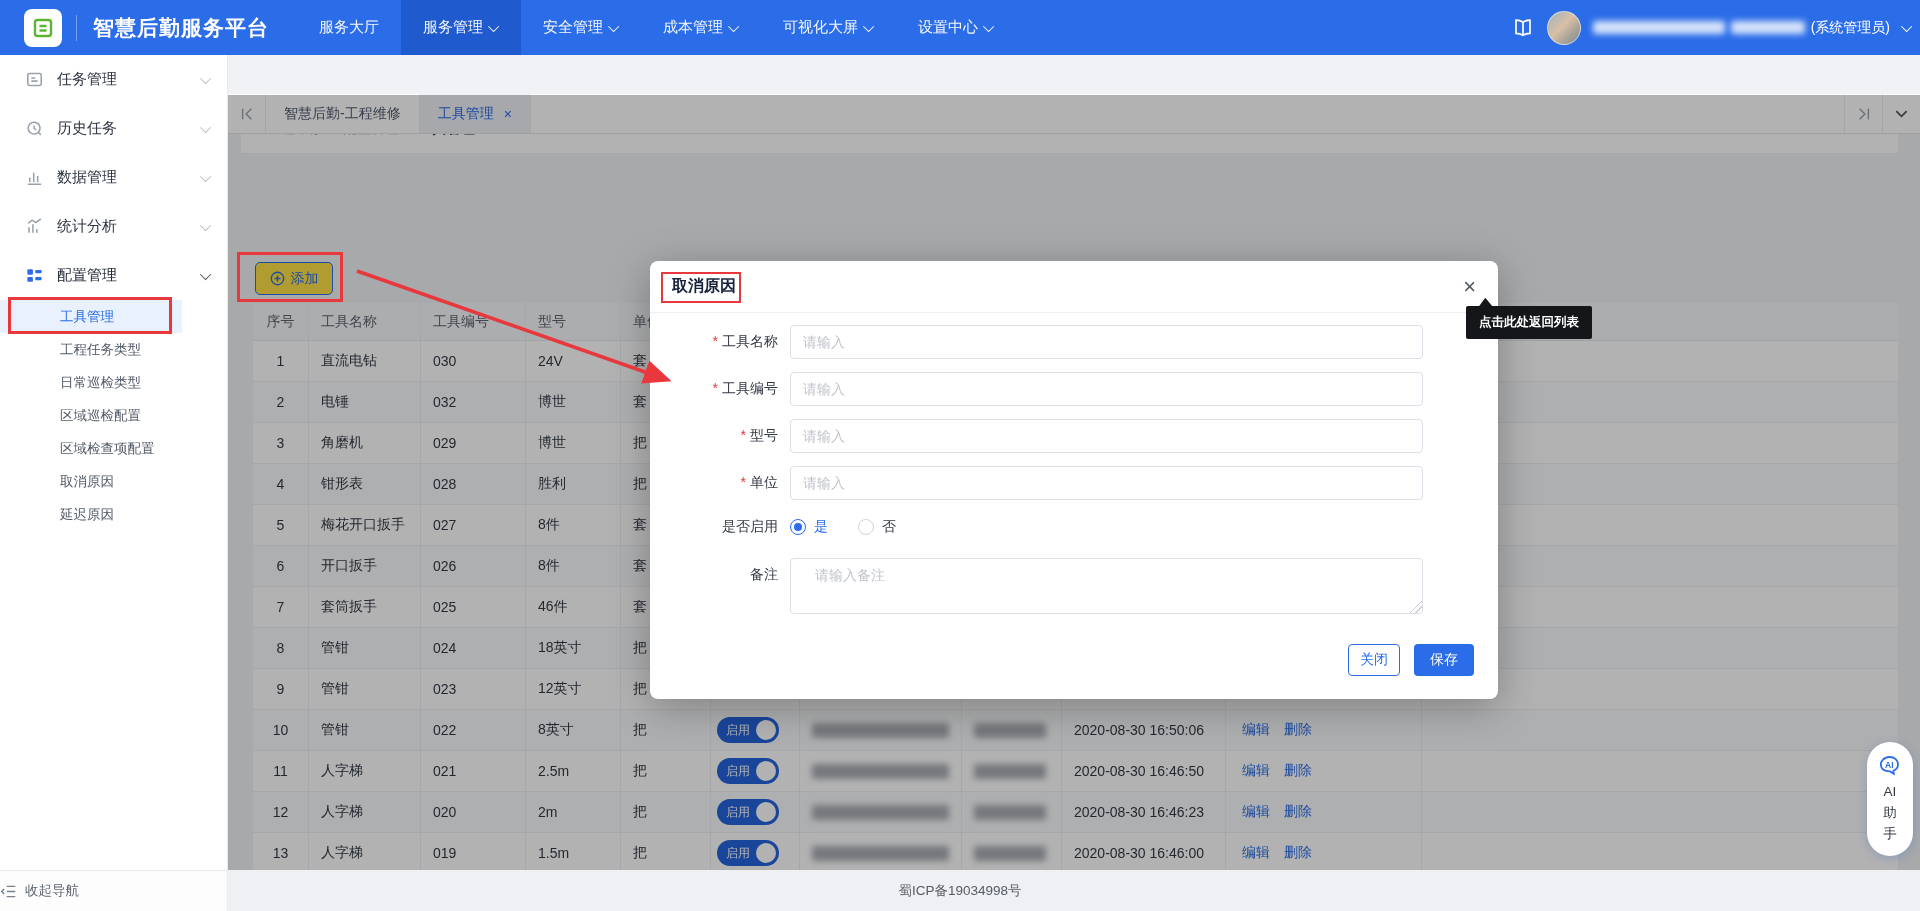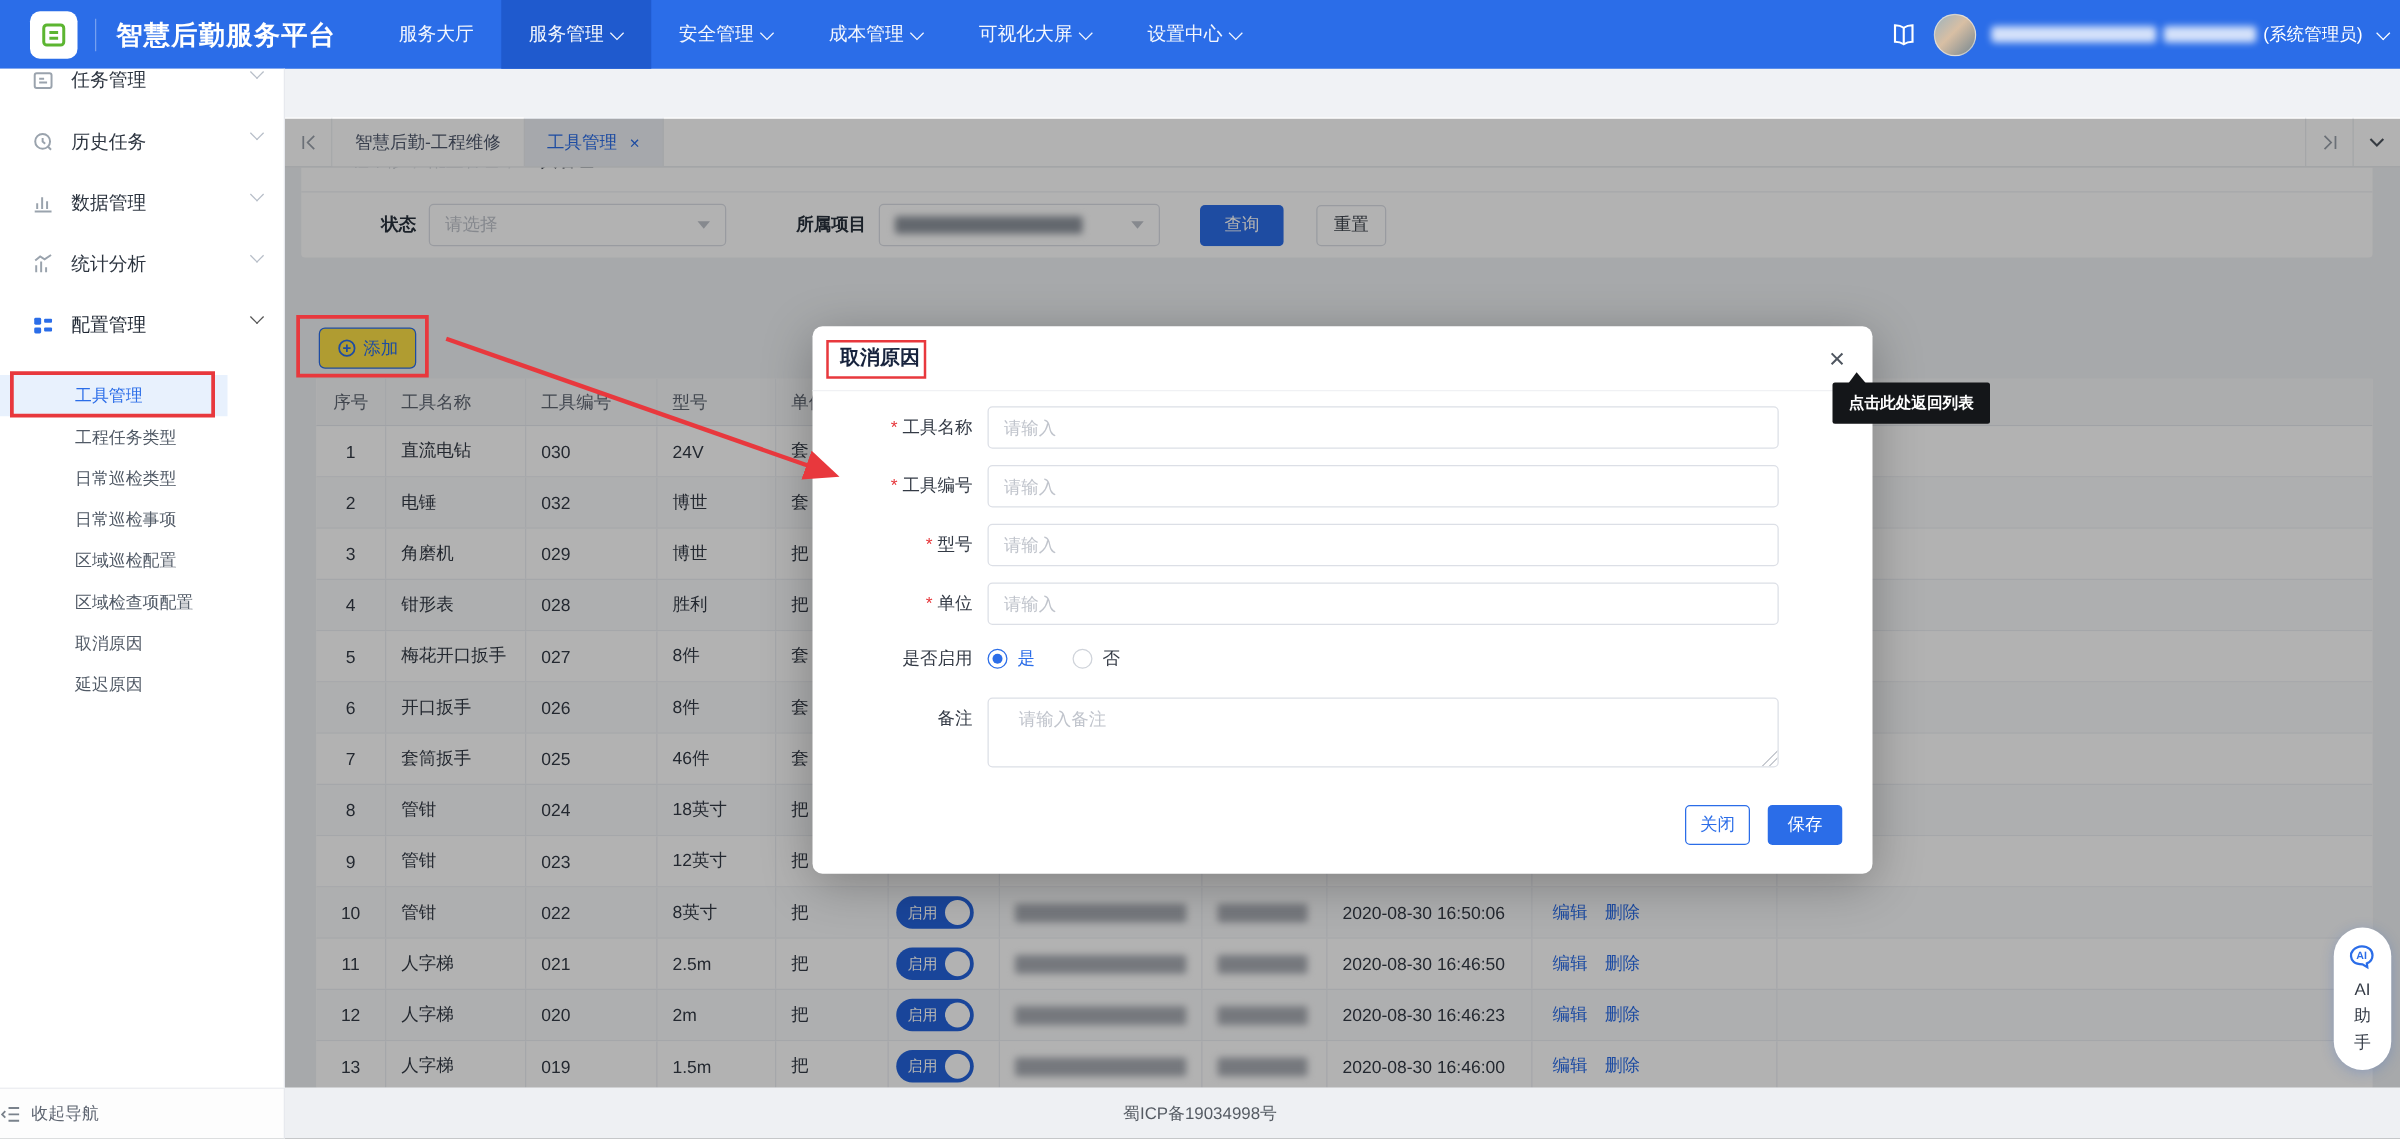--- a/index.html
+++ b/index.html
@@ -15,21 +15,21 @@
   .nav-item{display:flex;align-items:center;padding:0 22px;font-size:15px;color:rgba(255,255,255,.95);cursor:pointer;white-space:nowrap;}
   .nav-item.active{background:#1f5ace;}
   .chev{width:8px;height:8px;border-left:1.6px solid currentColor;border-bottom:1.6px solid currentColor;transform:rotate(-45deg) translateY(-2px);margin-left:8px;display:inline-block;}
   .nav-right{margin-left:auto;display:flex;align-items:center;padding-right:8px;gap:12px;}
   .avatar{width:34px;height:34px;border-radius:50%;background:linear-gradient(135deg,#9db3bd 0%,#d8bfa4 45%,#74868f 100%);border:1px solid rgba(255,255,255,.5);}
   .blur-w{display:inline-block;height:13px;border-radius:3px;background:rgba(255,255,255,.8);filter:blur(3px);}
   .user-name{font-size:14px;display:flex;align-items:center;gap:6px;white-space:nowrap;}
 
   
   .sidebar{position:absolute;left:0;top:55px;width:228px;bottom:41px;background:#fff;border-right:1px solid #e7e9ee;z-index:10;}
-  .side-item{height:49px;display:flex;align-items:flex-start;padding:0 16px 0 25px;font-size:15px;color:#2d3540;cursor:pointer;}
+  .side-item{height:49px;display:flex;align-items:center;padding:0 16px 0 25px;font-size:15px;color:#2d3540;cursor:pointer;}
   .side-item .s-ico{width:19px;height:19px;margin-right:13px;flex:0 0 auto;}
   .side-item .chev{border-color:#b7bec8;margin-left:auto;}
   .side-item.open .chev{border-color:#555;}
   .sub-item{position:relative;height:33px;line-height:33px;padding-left:60px;font-size:13.5px;color:#515a66;cursor:pointer;}
   .sub-item.active{background:#e8f1fd;color:#2b6de8;width:182px;}
 
   
   .tabbar{position:absolute;left:228px;top:55px;right:0;height:40px;background:#fff;border-bottom:1px solid #e3e6ea;display:flex;align-items:stretch;z-index:5;margin-top:39px;}
   .tab-ctl{width:38px;display:flex;align-items:center;justify-content:center;border-right:1px solid #eceef1;cursor:pointer;color:#9aa1ab;}
   .tab-ctl.r{border-right:none;border-left:1px solid #eceef1;}
@@ -229,24 +229,20 @@
         </div>
         <div class="sub-item">
           <span>工程任务类型</span>
           
         </div>
         <div class="sub-item">
           <span>日常巡检类型</span>
           
         </div>
         <div class="sub-item">
-          <span>日常巡检事项</span>
-          
-        </div>
-        <div class="sub-item">
           <span>区域巡检配置</span>
           
         </div>
         <div class="sub-item">
           <span>区域检查项配置</span>
           
         </div>
         <div class="sub-item">
           <span>取消原因</span>
           
@@ -286,34 +282,20 @@
 
   <main class="content">
 
     <div class="panel">
       <div class="crumb-row">
         <span class="crumb">工程维修</span>
         <span class="crumb-sep">/</span>
         <span class="crumb">配置管理</span>
         <span class="crumb-sep">/</span>
         <span class="crumb last">工具管理</span>
-      </div>
-      <div class="filter-row">
-        <span class="f-label">状态</span>
-        <div class="select">
-          <span>请选择</span>
-          <span class="sel-caret"></span>
-        </div>
-        <span class="f-label" style="margin-left:56px;">所属项目</span>
-        <div class="select" style="width:225px;">
-          <span class="blur-d" style="width:150px;"></span>
-          <span class="sel-caret"></span>
-        </div>
-        <button class="btn primary" style="margin-left:32px;">查询</button>
-        <button class="btn plain" style="margin-left:26px;">重置</button>
       </div>
     </div>
 
     <button class="add-btn">
       <svg width="15" height="15" viewBox="0 0 16 16" fill="none" stroke="#2b6de8" stroke-width="1.5">
           <circle cx="8" cy="8" r="6.6"></circle>
           <path d="M8 4.8v6.4M4.8 8h6.4"></path>
         </svg>
       <span>添加</span>
     </button>

